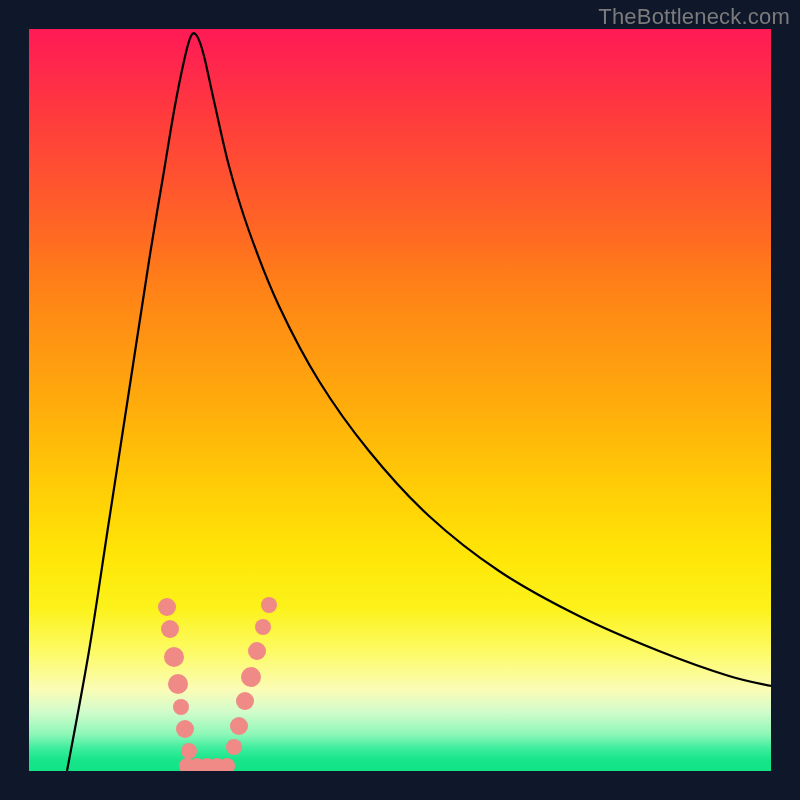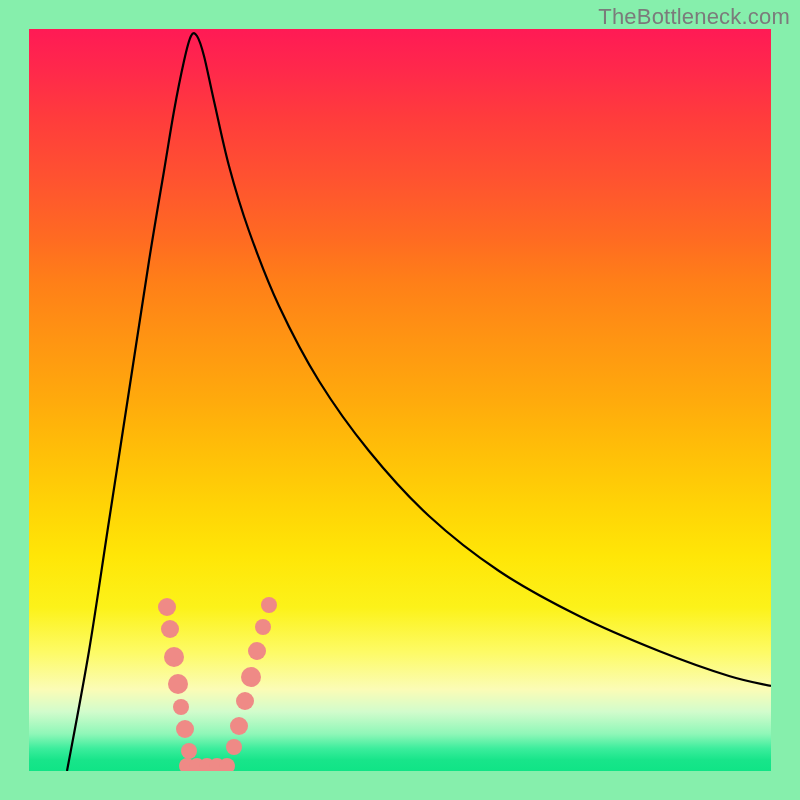--- a/index.html
+++ b/index.html
@@ -10,21 +10,21 @@
     overflow: hidden;
     background: #000;
     font-family: Arial, Helvetica, sans-serif;
   }
   .frame {
     position: absolute;
     left: 0;
     top: 0;
     width: 800px;
     height: 800px;
-    background: #86efac;
+    background: #0f172a;
   }
   .plot {
     position: absolute;
     left: 29px;
     top: 29px;
     width: 742px;
     height: 742px;
     overflow: hidden;
   }
   .gradient-bg {

